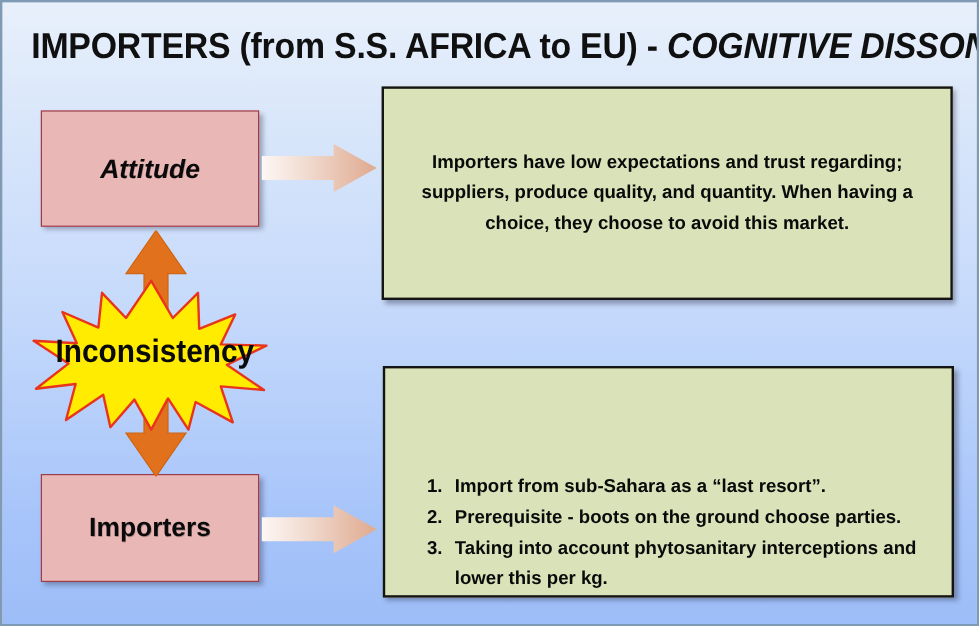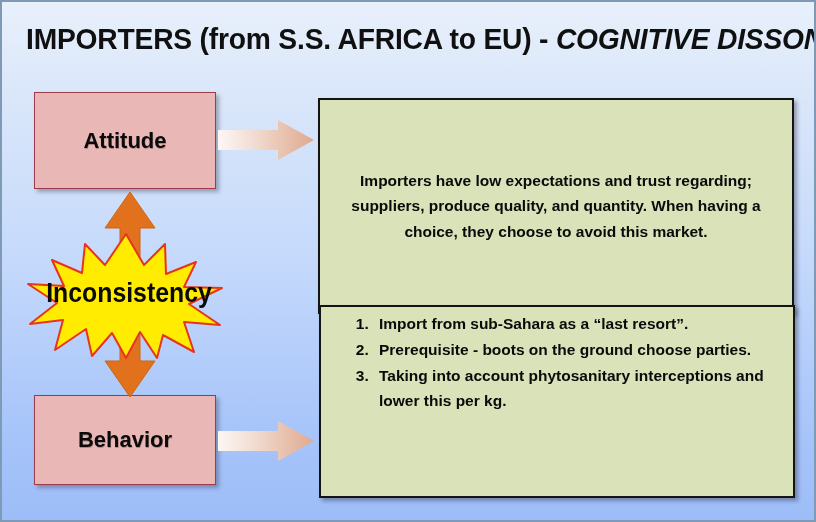--- a/index.html
+++ b/index.html
@@ -50,44 +50,44 @@
     border: 1px solid #9e3b4b;
     box-shadow: 3px 3px 4px rgba(40,40,60,0.35);
     color: #0a0a0a;
     font-size: 22px;
     font-weight: bold;
     display: flex;
     align-items: center;
     justify-content: center;
     text-shadow: 0.5px 0.5px 0 rgba(0,0,0,0.25);
   }
-  #attitude-box { left: 32px; top: 90px;  width: 182px; height: 97px; }
+  #attitude-box { left: 32px; top: 90px;  width: 182px; height: 97px; font-style: italic; }
   #behavior-box { left: 32px; top: 393px; width: 182px; height: 90px; }
 
   
   .green-box {
     position: absolute;
     box-sizing: border-box;
     background: #d9e2b8;
     border: 2px solid #141414;
     box-shadow: 3px 3px 4px rgba(40,40,60,0.4);
     color: #0a0a0a;
     font-size: 15.5px;
     font-weight: bold;
     line-height: 1.62;
   }
   #top-green-box {
-    left: 316px; top: 96px; width: 476px; height: 216px;
+    left: 316px; top: 70px; width: 476px; height: 178px;
     display: flex; align-items: center; justify-content: center;
     text-align: center;
     padding: 0 30px;
   }
   #bottom-green-box {
     left: 317px; top: 303px; width: 476px; height: 193px;
-    display: flex; align-items: flex-start;
+    display: flex; align-items: flex-end;
     padding: 4px 18px 0 26px;
   }
   #bottom-green-box ol {
     margin: 0;
     padding: 0 0 0 26px;
     list-style-position: outside;
   }
   #bottom-green-box ol li {
     margin: 0 0 1px 0;
     padding-left: 6px;
@@ -147,21 +147,21 @@
 
 <div id="slide">
 
   <div id="title"><span>IMPORTERS (from S.S. AFRICA to EU) - </span><span class="italic-part">COGNITIVE DISSONANCE</span></div>
 
   <div class="pink-box" id="attitude-box">
     <span>Attitude</span>
   </div>
 
   <div class="pink-box" id="behavior-box">
-    <span>Behavior</span>
+    <span>Importers</span>
   </div>
 
   <svg class="h-arrow" id="attitude-arrow" viewBox="0 0 96 44">
     <defs>
       <linearGradient id="hgrad1" x1="0" y1="0" x2="1" y2="0">
         <stop offset="0%" stop-color="#fdf7f4"></stop>
         <stop offset="35%" stop-color="#f2ded4"></stop>
         <stop offset="100%" stop-color="#dfa98e"></stop>
       </linearGradient>
     </defs>

